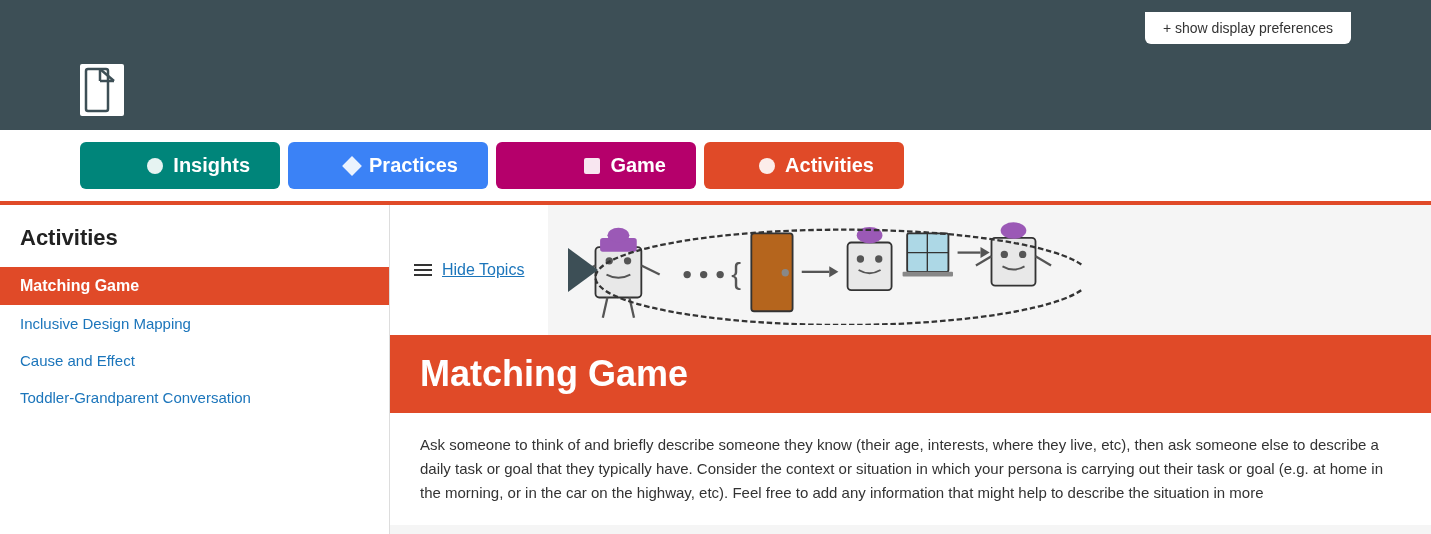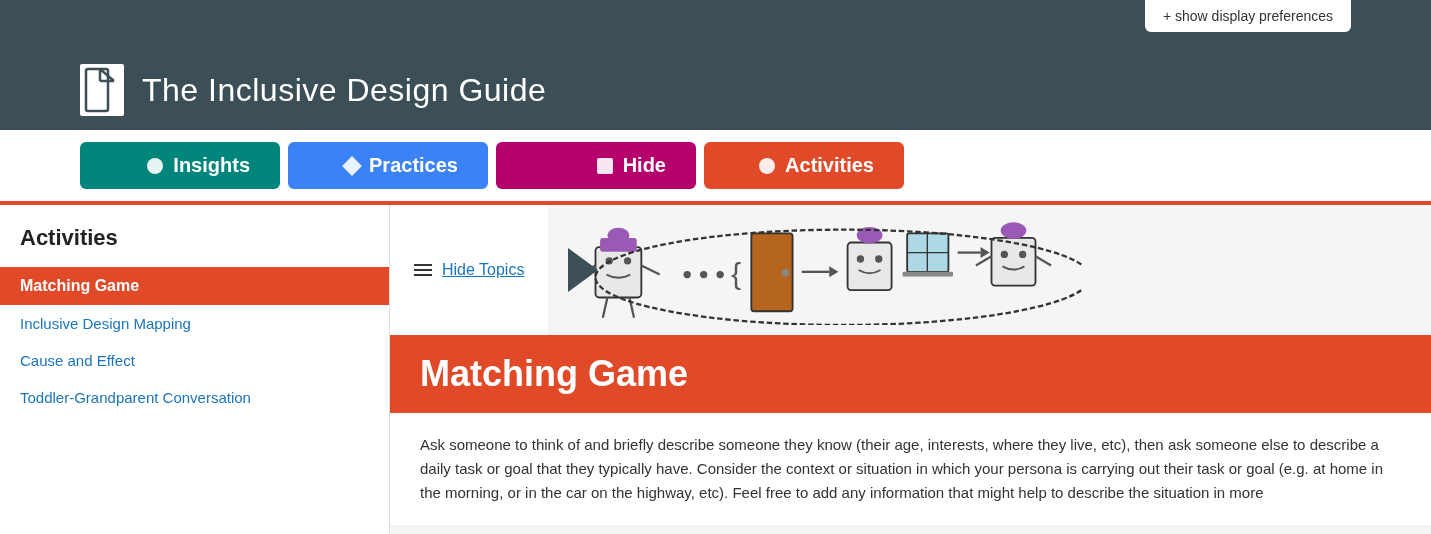--- a/index.html
+++ b/index.html
@@ -18,21 +18,21 @@
     .show-prefs-btn {
       background: #fff;
       color: #333;
       border: none;
       padding: 8px 18px;
       font-size: 14px;
       cursor: pointer;
       border-radius: 4px;
       position: absolute;
       right: 80px;
-      top: 0;
+      top: 12px;
       border-radius: 0 0 6px 6px;
       text-align: center;
     }
 
     
     .site-header {
       background: #3d4f56;
       display: flex;
       align-items: center;
       padding: 14px 80px;
@@ -231,35 +231,34 @@
 
 <div class="site-header">
   <div class="site-logo">
     <svg width="36" height="46" viewBox="0 0 36 46" fill="none">
       <rect x="2" y="2" width="22" height="42" rx="2" stroke="#3d4f56" stroke-width="2.5" fill="white"></rect>
       <line x1="16" y1="2" x2="30" y2="14" stroke="#3d4f56" stroke-width="2.5"></line>
       <line x1="16" y1="2" x2="16" y2="14" stroke="#3d4f56" stroke-width="2.5"></line>
       <line x1="16" y1="14" x2="30" y2="14" stroke="#3d4f56" stroke-width="2.5"></line>
     </svg>
   </div>
-  <h1 class="site-title">The Inclusive Design Guide</h1>
 </div>
 
 <div class="nav-tabs">
   <a class="nav-tab insights">
     <div class="tab-icon circle"></div>
     <span>Insights</span>
   </a>
   <a class="nav-tab practices">
     <div class="tab-icon diamond"></div>
     <span>Practices</span>
   </a>
   <a class="nav-tab tools">
     <div class="tab-icon square"></div>
-    <span>Hide</span>
+    <span>Game</span>
   </a>
   <a class="nav-tab activities">
     <div class="tab-icon circle"></div>
     <span>Activities</span>
   </a>
 </div>
 
 <div class="main-content">
 
   <div class="sidebar">

